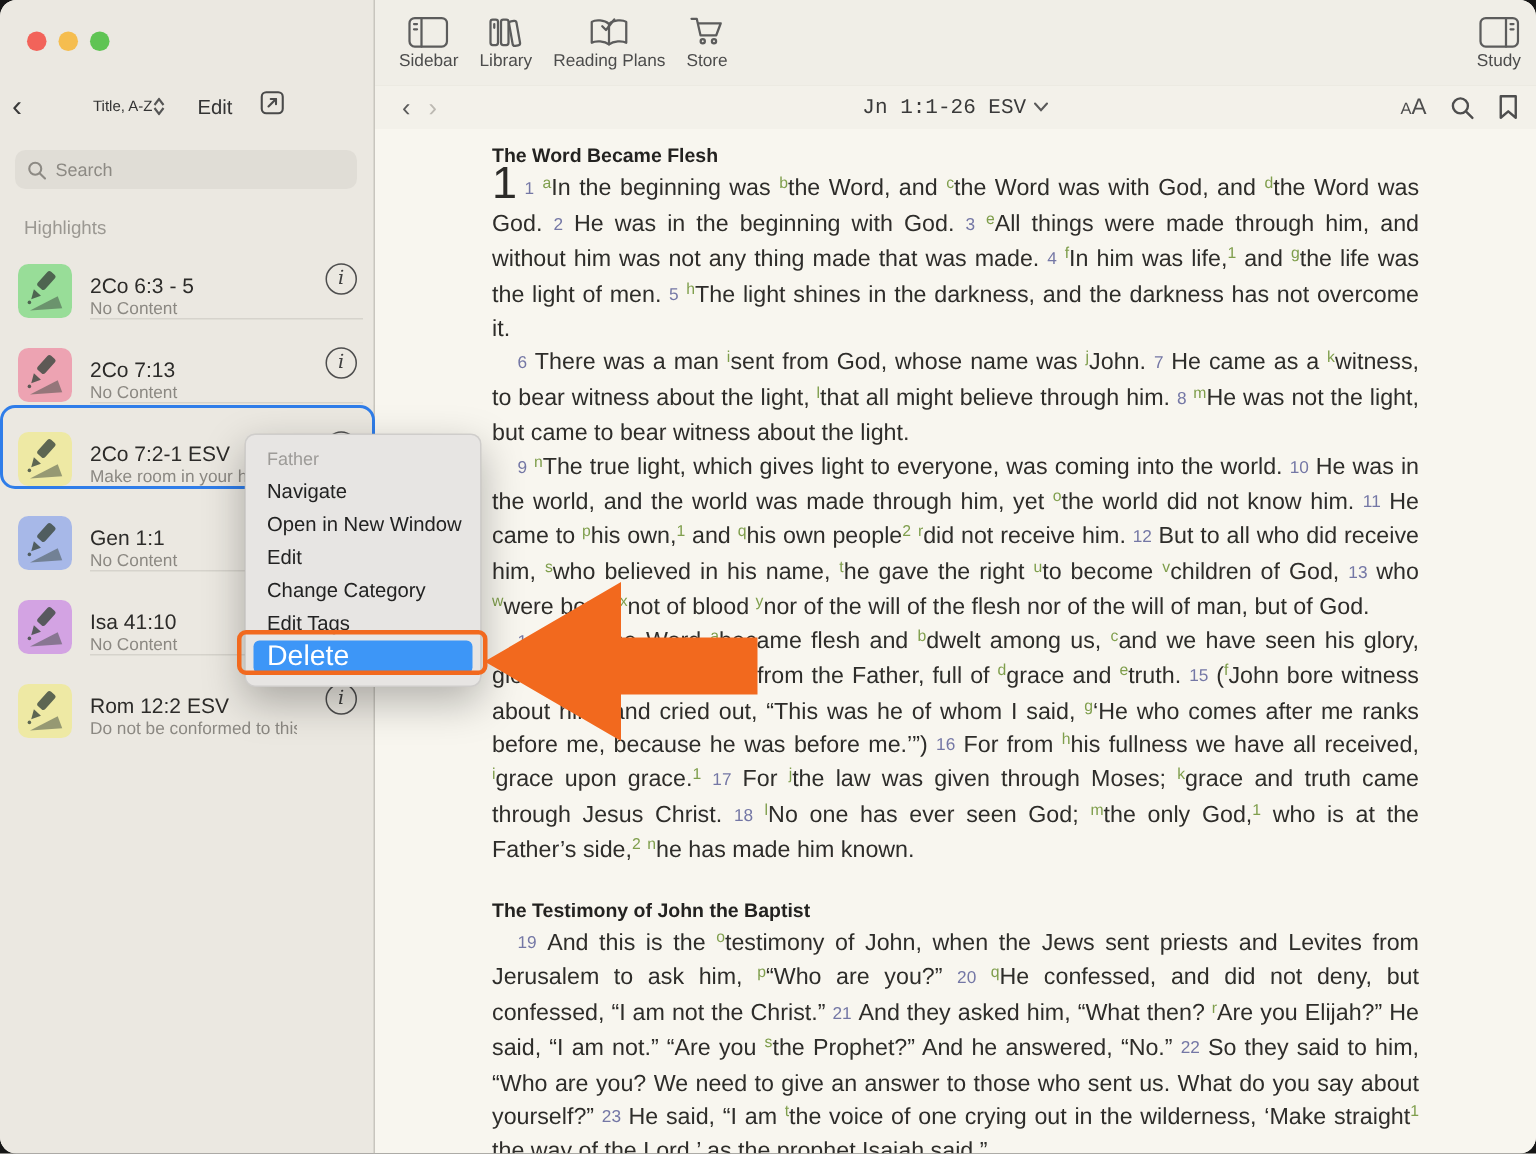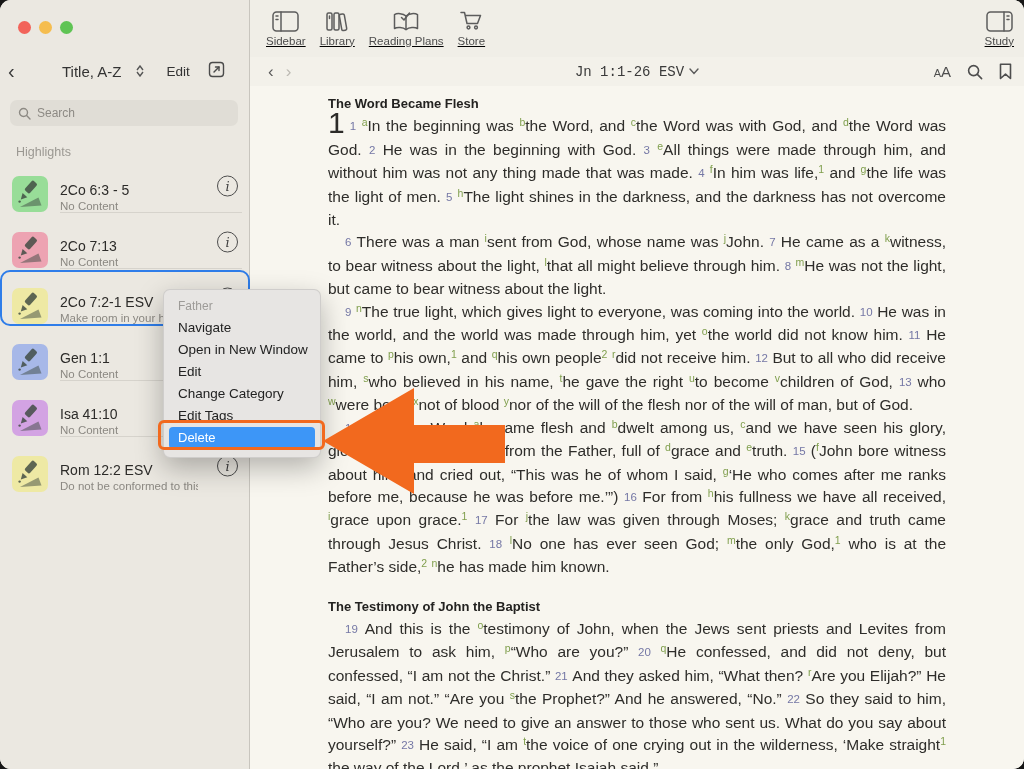--- a/index.html
+++ b/index.html
@@ -6,42 +6,42 @@
   body{width:1024px;height:769px;background:#161616;font-family:"Liberation Sans",sans-serif;position:relative;overflow:hidden;}
   .window{position:absolute;inset:0;border-radius:11px;overflow:hidden;background:#f8f6ef;}
 
   
   .sidebar{position:absolute;left:0;top:0;width:250px;height:100%;background:#ebe8e1;border-right:1px solid #c8c5be;box-sizing:border-box;}
   .traffic{position:absolute;left:18px;top:21px;display:flex;gap:8px;}
   .traffic span{width:13px;height:13px;border-radius:50%;display:block;}
   .t-red{background:#f2635a;}.t-yellow{background:#f5bd4f;}.t-green{background:#5fc454;}
   .side-toprow{position:absolute;left:0;top:58px;width:100%;height:26px;display:flex;align-items:center;}
   .back-chevron{margin-left:8px;color:#3a3a3a;font-size:20px;line-height:20px;width:18px;}
-  .sort-control{display:flex;align-items:center;gap:15px;margin-left:36px;color:#333;font-size:15px;}
+  .sort-control{display:flex;align-items:center;gap:0;margin-left:36px;color:#333;font-size:10px;}
   .sort-arrows{display:flex;flex-direction:column;gap:0px;}
   .edit-link{margin-left:22px;color:#333;font-size:13.5px;}
   .popout{margin-left:18px;}
   .searchbox{position:absolute;left:10px;top:100px;width:228px;height:26px;background:#e0ddd6;border-radius:7px;display:flex;align-items:center;box-sizing:border-box;padding:0 8px;gap:6px;}
   .searchbox .ph{color:#8d8a84;font-size:12px;}
   .section-label{position:absolute;left:16px;top:145px;font-size:12.5px;color:#9b9892;}
   .hl-list{position:absolute;left:0;top:158px;width:250px;}
   .hl-row{position:relative;height:56px;box-sizing:border-box;border:2px solid transparent;border-radius:10px;display:flex;align-items:flex-end;padding-left:10px;}
   .hl-row.selected{border-color:#2f7de9;}
   .hl-row .sep{position:absolute;left:58px;right:6px;bottom:-1px;height:1px;background:#d6d3cc;}
   .hl-row.selected .sep,.hl-row:last-child .sep{display:none;}
   .hl-icon{width:36px;height:36px;flex:0 0 36px;}
   .hl-texts{margin-left:12px;width:138px;overflow:hidden;}
   .hl-title{font-size:14px;color:#2c2b29;white-space:nowrap;}
   .hl-sub{font-size:11.5px;color:#8b8882;margin-top:2px;white-space:nowrap;overflow:hidden;}
   .info-btn{position:absolute;right:10px;top:50%;transform:translateY(-50%);width:21px;height:21px;border:1.4px solid #4d4d4d;border-radius:50%;color:#3f3f3f;
     font-family:"DejaVu Serif",serif;font-size:13px;font-style:italic;display:flex;align-items:center;justify-content:center;background:transparent;box-sizing:border-box;}
 
   
   .main{position:absolute;left:250px;top:0;right:0;bottom:0;}
-  .toolbar{position:absolute;left:0;top:0;right:0;height:57px;background:#f0eee7;border-bottom:1px solid #d9d6cf;display:flex;align-items:center;text-decoration:underline;}
+  .toolbar{position:absolute;left:0;top:0;right:0;height:57px;background:#f0eee7;border-bottom:1px solid #d9d6cf;display:flex;align-items:center;}
   .tool-item{display:flex;flex-direction:column;align-items:center;gap:3px;margin:0 7px;color:#4c4c4c;}
   .tool-item:first-child{margin-left:16px;}
   .tool-item .tl{font-size:11.5px;color:#4c4c4c;}
   .tool-spacer{flex:1;}
   .tool-study{margin-right:10px;}
   svg.ticon{stroke:#5c5c5c;fill:none;stroke-width:1.5;stroke-linecap:round;stroke-linejoin:round;}
 
   
   .navbar{position:absolute;left:0;top:57px;right:0;height:29px;background:#f3f1ea;border-bottom:1px solid #d9d6cf;display:flex;align-items:center;}
   .nav-arrow{font-size:17px;line-height:17px;padding:0 6px;}
@@ -63,21 +63,21 @@
   .chapnum{font-size:30px;font-weight:500;line-height:0;vertical-align:-2px;margin-right:5px;color:#2c2b28;}
   .vnum{font-size:11.5px;color:#7477a5;position:relative;top:-1px;margin-right:1px;}
   .xref{font-size:10.5px;color:#7f9e4c;position:relative;top:-5px;line-height:0;}
   .fnote{font-size:10.5px;color:#7f9e4c;position:relative;top:-5px;line-height:0;}
 
   
   .ctx-menu{position:absolute;left:163px;top:289px;width:158px;background:#e7e5e3;border-radius:7px;border:1px solid rgba(0,0,0,0.10);
     box-shadow:0 10px 28px rgba(0,0,0,0.28);padding:6px 0 8px 0;box-sizing:border-box;z-index:5;}
   .ctx-header{font-size:12px;color:#9d9b98;padding:3px 14px 4px 14px;}
   .ctx-item{font-size:13.5px;color:#222;padding:0 14px;height:22px;line-height:22px;white-space:nowrap;}
-  .ctx-delete{margin:0 5px;padding:0 9px;height:22px;line-height:22px;background:#3d96f7;color:#fff;border-radius:4px;font-size:13px;}
+  .ctx-delete{margin:0 5px;padding:0 9px;height:22px;line-height:22px;background:#3d96f7;color:#fff;border-radius:4px;font-size:19px;}
   .orange-ring{position:absolute;left:158px;top:420px;width:167px;height:30px;border:3px solid #f2691e;border-radius:6px;box-sizing:border-box;z-index:6;}
   .big-arrow{position:absolute;left:323px;top:382px;z-index:7;}
 </style>
 </head>
 <body>
 
 <div class="window">
 
   <div class="sidebar">
     <div class="traffic">

